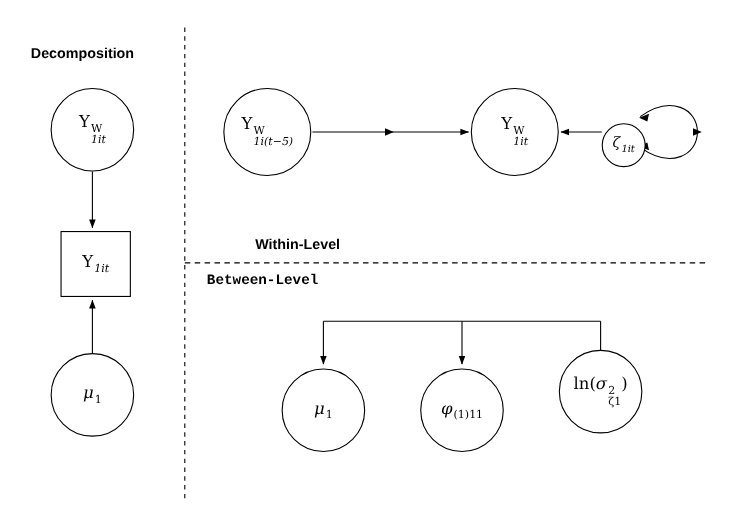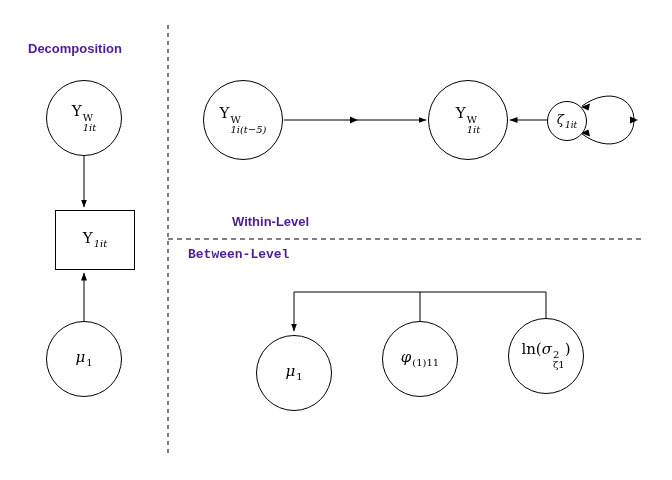--- a/index.html
+++ b/index.html
@@ -2,21 +2,21 @@
 <html><head>
 <meta charset="utf-8">
 <style>
   html,body{margin:0;padding:0;}
   body{
     width:672px;height:480px;position:relative;background:#ffffff;
     font-family:"Liberation Sans", sans-serif;overflow:hidden;
   }
   .hdr{
     position:absolute;font-family:"Liberation Sans", sans-serif;
-    font-weight:bold;font-size:13px;color:#4c1d95;white-space:nowrap;
+    font-weight:bold;font-size:13px;color:#000000;white-space:nowrap;
   }
   svg.wires{position:absolute;left:0;top:0;pointer-events:none;}
   .node{
     position:absolute;border:1px solid #000;background:#fff;
     display:flex;align-items:center;justify-content:center;box-sizing:border-box;
   }
   .circle{border-radius:50%;}
   .lbl{
     font-family:"DejaVu Serif", serif;font-size:15px;color:#000;
     white-space:nowrap;line-height:1;
@@ -70,21 +70,21 @@
 
 <div class="node circle" style="left:46px;top:80px;width:76px;height:76px;">
   <span class="lbl">
     <span>Y</span><span class="supsub">
         <span class="ss-sup">W</span>
         <span class="ss-sub sub-it">1it</span>
       </span>
   </span>
 </div>
 
-<div class="node" style="left:55px;top:210px;width:80px;height:60px;">
+<div class="node" style="left:55px;top:210px;width:64px;height:60px;">
   <span class="lbl">
     <span>Y</span><span class="subonly sub-it">1it</span>
   </span>
 </div>
 
 <div class="node circle" style="left:46px;top:321px;width:76px;height:76px;">
   <span class="lbl">
     <span class="it">μ</span><span class="subonly">1</span>
   </span>
 </div>
@@ -100,33 +100,33 @@
 
 <div class="node circle" style="left:428px;top:80px;width:80px;height:80px;">
   <span class="lbl">
     <span>Y</span><span class="supsub">
         <span class="ss-sup">W</span>
         <span class="ss-sub sub-it">1it</span>
       </span>
   </span>
 </div>
 
-<div class="node circle" style="left:547px;top:101px;width:40px;height:40px;">
+<div class="node circle" style="left:547px;top:112px;width:40px;height:40px;">
   <span class="lbl small">
     <span class="it">ζ</span><span class="subonly sub-it" style="font-size:9px;">1it</span>
   </span>
 </div>
 
 <div class="node circle" style="left:256px;top:335px;width:76px;height:76px;">
   <span class="lbl">
     <span class="it">μ</span><span class="subonly">1</span>
   </span>
 </div>
 
-<div class="node circle" style="left:382px;top:321px;width:76px;height:76px;">
+<div class="node circle" style="left:382px;top:335px;width:76px;height:76px;">
   <span class="lbl">
     <span class="it">φ</span><span class="subonly">(1)11</span>
   </span>
 </div>
 
 <div class="node circle" style="left:508px;top:318px;width:76px;height:76px;">
   <span class="lbl">
     <span>ln(</span><span class="it">σ</span><span class="supsub" style="vertical-align:-4px;">
         <span class="ss-sup">2</span>
         <span class="ss-sub">ζ1</span>

